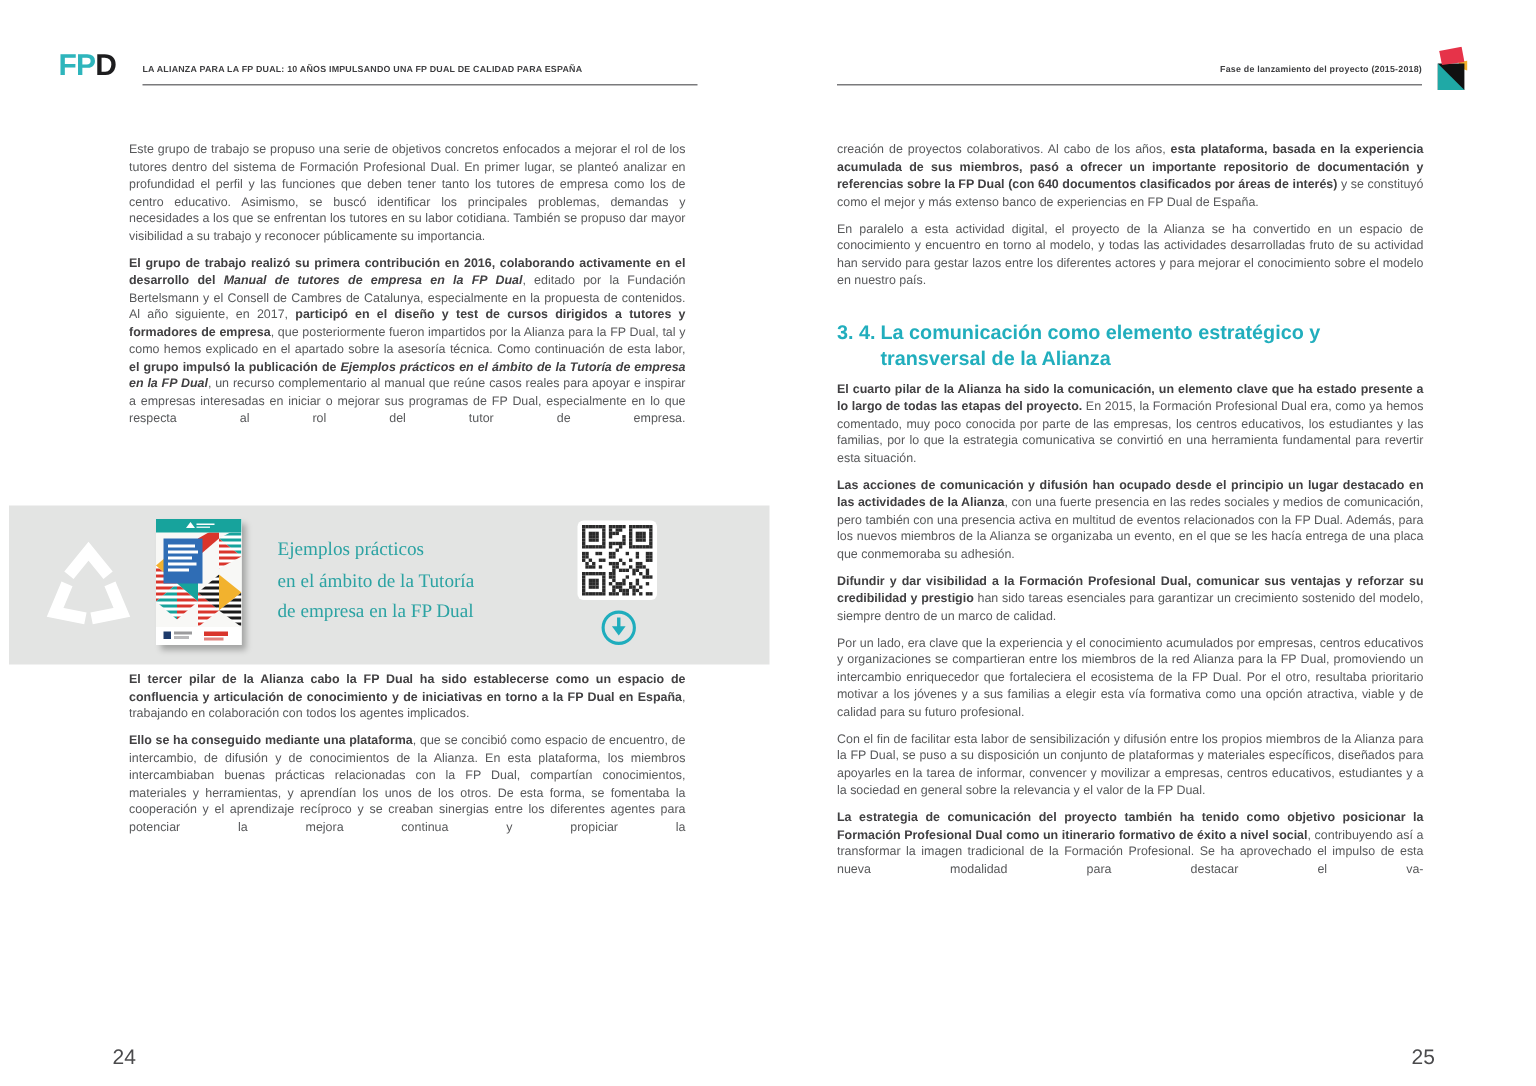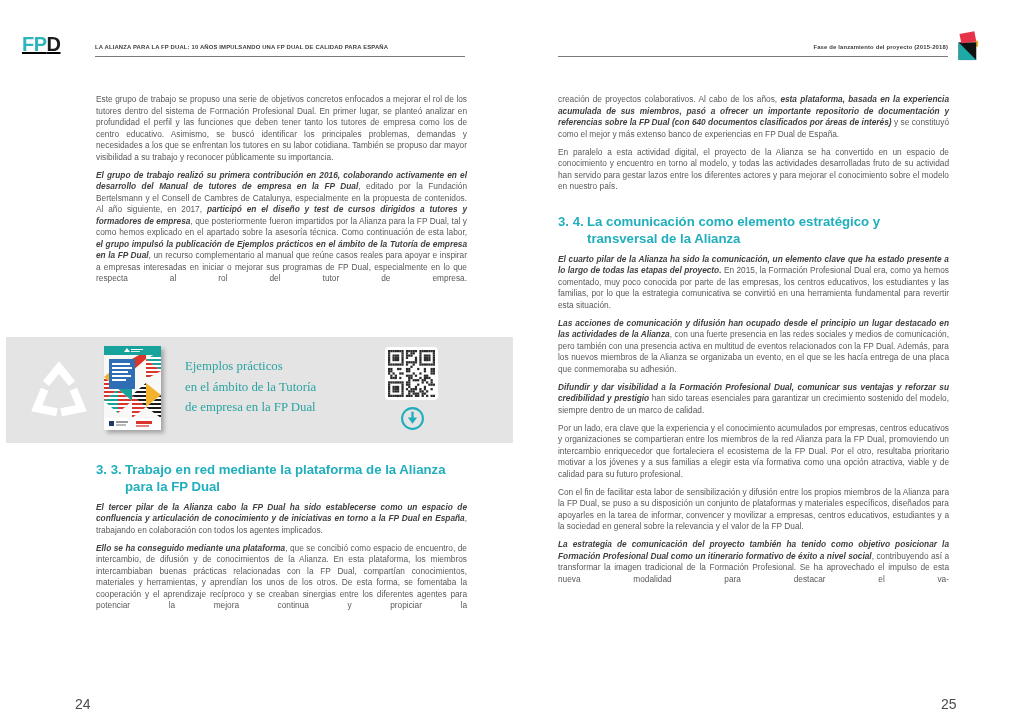--- a/index.html
+++ b/index.html
@@ -1,34 +1,34 @@
 <!DOCTYPE html>
 <html><head>
 <meta charset="utf-8">
 <style>
   html,body{margin:0;padding:0;}
   body{width:1024px;height:724px;background:#ffffff;font-family:"Liberation Sans",sans-serif;}
   .page{position:relative;width:1024px;height:724px;background:#ffffff;overflow:hidden;}
 
   
-  .logo-fpd{position:absolute;left:22px;top:34px;font-size:20px;font-weight:900;letter-spacing:-0.5px;line-height:20px;text-decoration:underline;}
+  .logo-fpd{position:absolute;left:39px;top:34px;font-size:20px;font-weight:900;letter-spacing:-0.5px;line-height:20px;}
   .logo-fpd .fp{color:#2eb5bc;}
   .logo-fpd .d{color:#1d1d1f;}
   .hdr-title-left{position:absolute;left:95px;top:44px;font-size:5.9px;font-weight:700;color:#3d3d3f;letter-spacing:0.15px;}
   .hdr-rule-left{position:absolute;left:95px;top:56px;width:370px;border-top:1px solid #7a7a7c;}
   .hdr-title-right{position:absolute;right:76px;top:44px;font-size:5.9px;font-weight:700;color:#3d3d3f;letter-spacing:0.15px;text-align:right;}
   .hdr-rule-right{position:absolute;left:558px;top:56px;width:390px;border-top:1px solid #7a7a7c;}
   .hdr-mark{position:absolute;left:952px;top:31px;width:28px;height:32px;}
 
   
   .col{position:absolute;top:94px;}
-  .col-left{left:96px;width:371px;}
+  .col-left{left:86px;width:371px;}
   .col-right{left:558px;width:391px;}
   .para{font-size:8.3px;line-height:11.5px;color:#58595b;text-align:justify;margin:0 0 6.5px 0;}
-  .seg-b{font-weight:700;color:#414042;font-style:italic;}
+  .seg-b{font-weight:700;color:#414042;}
   .seg-bi{font-weight:700;font-style:italic;color:#414042;margin-top:13px;}
   .cont-last .para:last-child{text-align-last:justify;}
   .section-heading{color:#21aebd;font-size:13.2px;line-height:17px;font-weight:700;margin:20px 0 7px 0;padding-left:29px;text-indent:-29px;}
   .section-heading .hnum{display:inline-block;width:29px;text-indent:0;}
   .col-right .section-heading{max-width:330px;}
   .callout-spacer{height:115px;}
 
   
   .callout{position:absolute;left:6px;top:337px;width:507px;height:106px;background:#e3e4e3;}
   .watermark{position:absolute;left:24px;top:16px;width:58px;height:74px;}
@@ -78,21 +78,20 @@
 
   <div class="col col-left">
     <div class="cont-last">
         <p class="para"><span>Este grupo de trabajo se propuso una serie de objetivos concretos enfocados a mejorar el rol de los tutores dentro del sistema de Formación Profesional Dual. En primer lugar, se planteó analizar en profundidad el perfil y las funciones que deben tener tanto los tutores de empresa como los de centro educativo. Asimismo, se buscó identificar los principales problemas, demandas y necesidades a los que se enfrentan los tutores en su labor cotidiana. También se propuso dar mayor visibilidad a su trabajo y reconocer públicamente su importancia.</span></p>
         <p class="para"><span class="seg-b">El grupo de trabajo realizó su primera contribución en 2016, colaborando activamente en el desarrollo del </span><span class="seg-bi">Manual de tutores de empresa en la FP Dual</span><span>, editado por la Fundación Bertelsmann y el Consell de Cambres de Catalunya, especialmente en la propuesta de contenidos. Al año siguiente, en 2017, </span><span class="seg-b">participó en el diseño y test de cursos dirigidos a tutores y formadores de empresa</span><span>, que posteriormente fueron impartidos por la Alianza para la FP Dual, tal y como hemos explicado en el apartado sobre la asesoría técnica. Como continuación de esta labor, </span><span class="seg-b">el grupo impulsó la publicación de </span><span class="seg-bi">Ejemplos prácticos en el ámbito de la Tutoría de empresa en la FP Dual</span><span>, un recurso complementario al manual que reúne casos reales para apoyar e inspirar a empresas interesadas en iniciar o mejorar sus programas de FP Dual, especialmente en lo que respecta al rol del tutor de empresa.</span></p>
       </div>
     <div class="callout-spacer"></div>
     <div>
         <p class="para"><span>Tras tres años de intensa actividad, los grupos de trabajo terminaron en torno al año 2018 el grueso de sus actividades, si bien la Alianza constituyó con posterioridad otros grupos de trabajo a demanda de diferentes actores.</span></p>
       </div>
-    <h2 class="section-heading"><span class="hnum">3. 3.</span><span>Trabajo en red mediante la plataforma de la Alianza para la FP Dual</span></h2>
     <div class="cont-last">
         <p class="para"><span class="seg-b">El tercer pilar de la Alianza cabo la FP Dual ha sido establecerse como un espacio de confluencia y articulación de conocimiento y de iniciativas en torno a la FP Dual en España</span><span>, trabajando en colaboración con todos los agentes implicados.</span></p>
         <p class="para"><span class="seg-b">Ello se ha conseguido mediante una plataforma</span><span>, que se concibió como espacio de encuentro, de intercambio, de difusión y de conocimientos de la Alianza. En esta plataforma, los miembros intercambiaban buenas prácticas relacionadas con la FP Dual, compartían conocimientos, materiales y herramientas, y aprendían los unos de los otros. De esta forma, se fomentaba la cooperación y el aprendizaje recíproco y se creaban sinergias entre los diferentes agentes para potenciar la mejora continua y propiciar la</span></p>
       </div>
   </div>
 
   <div class="callout">
     <div class="watermark">
       <svg width="58" height="74" viewBox="0 0 80 100">
         <g stroke="#ffffff" stroke-width="11" fill="none">

